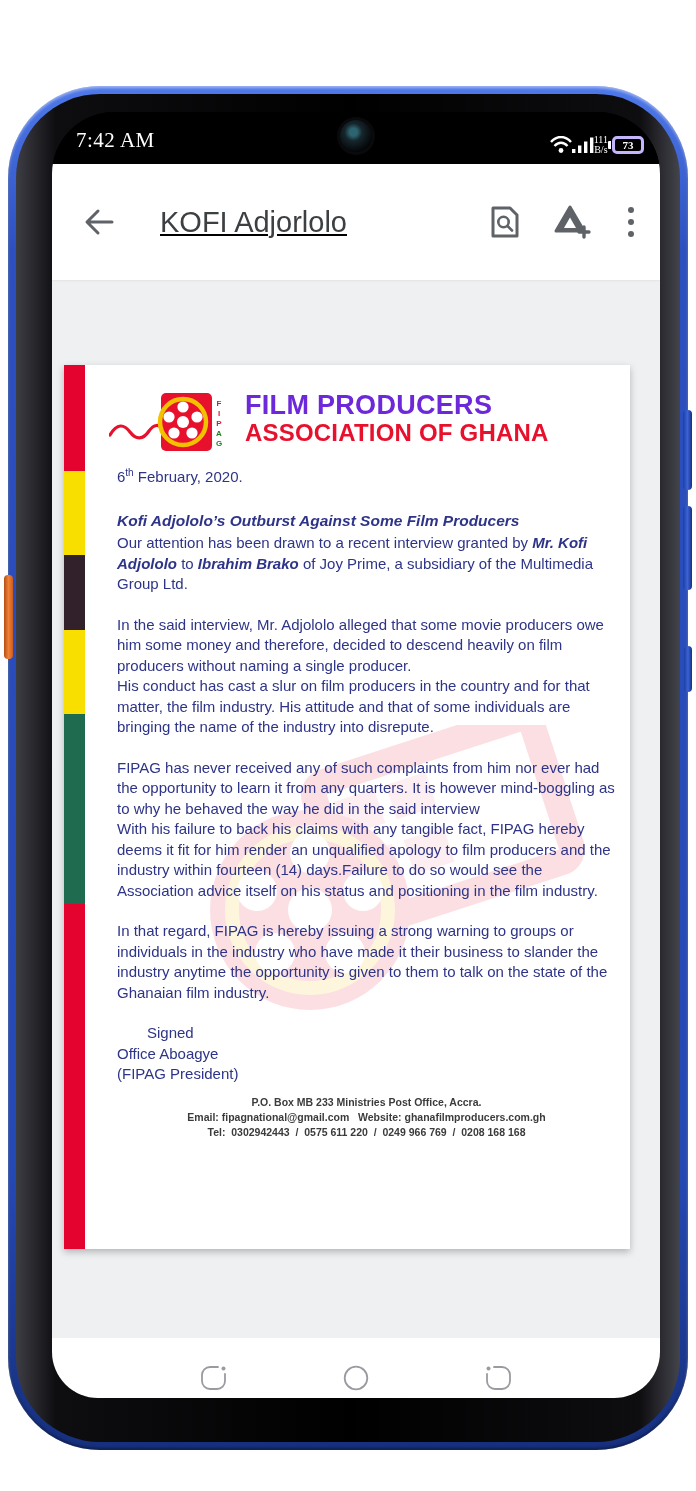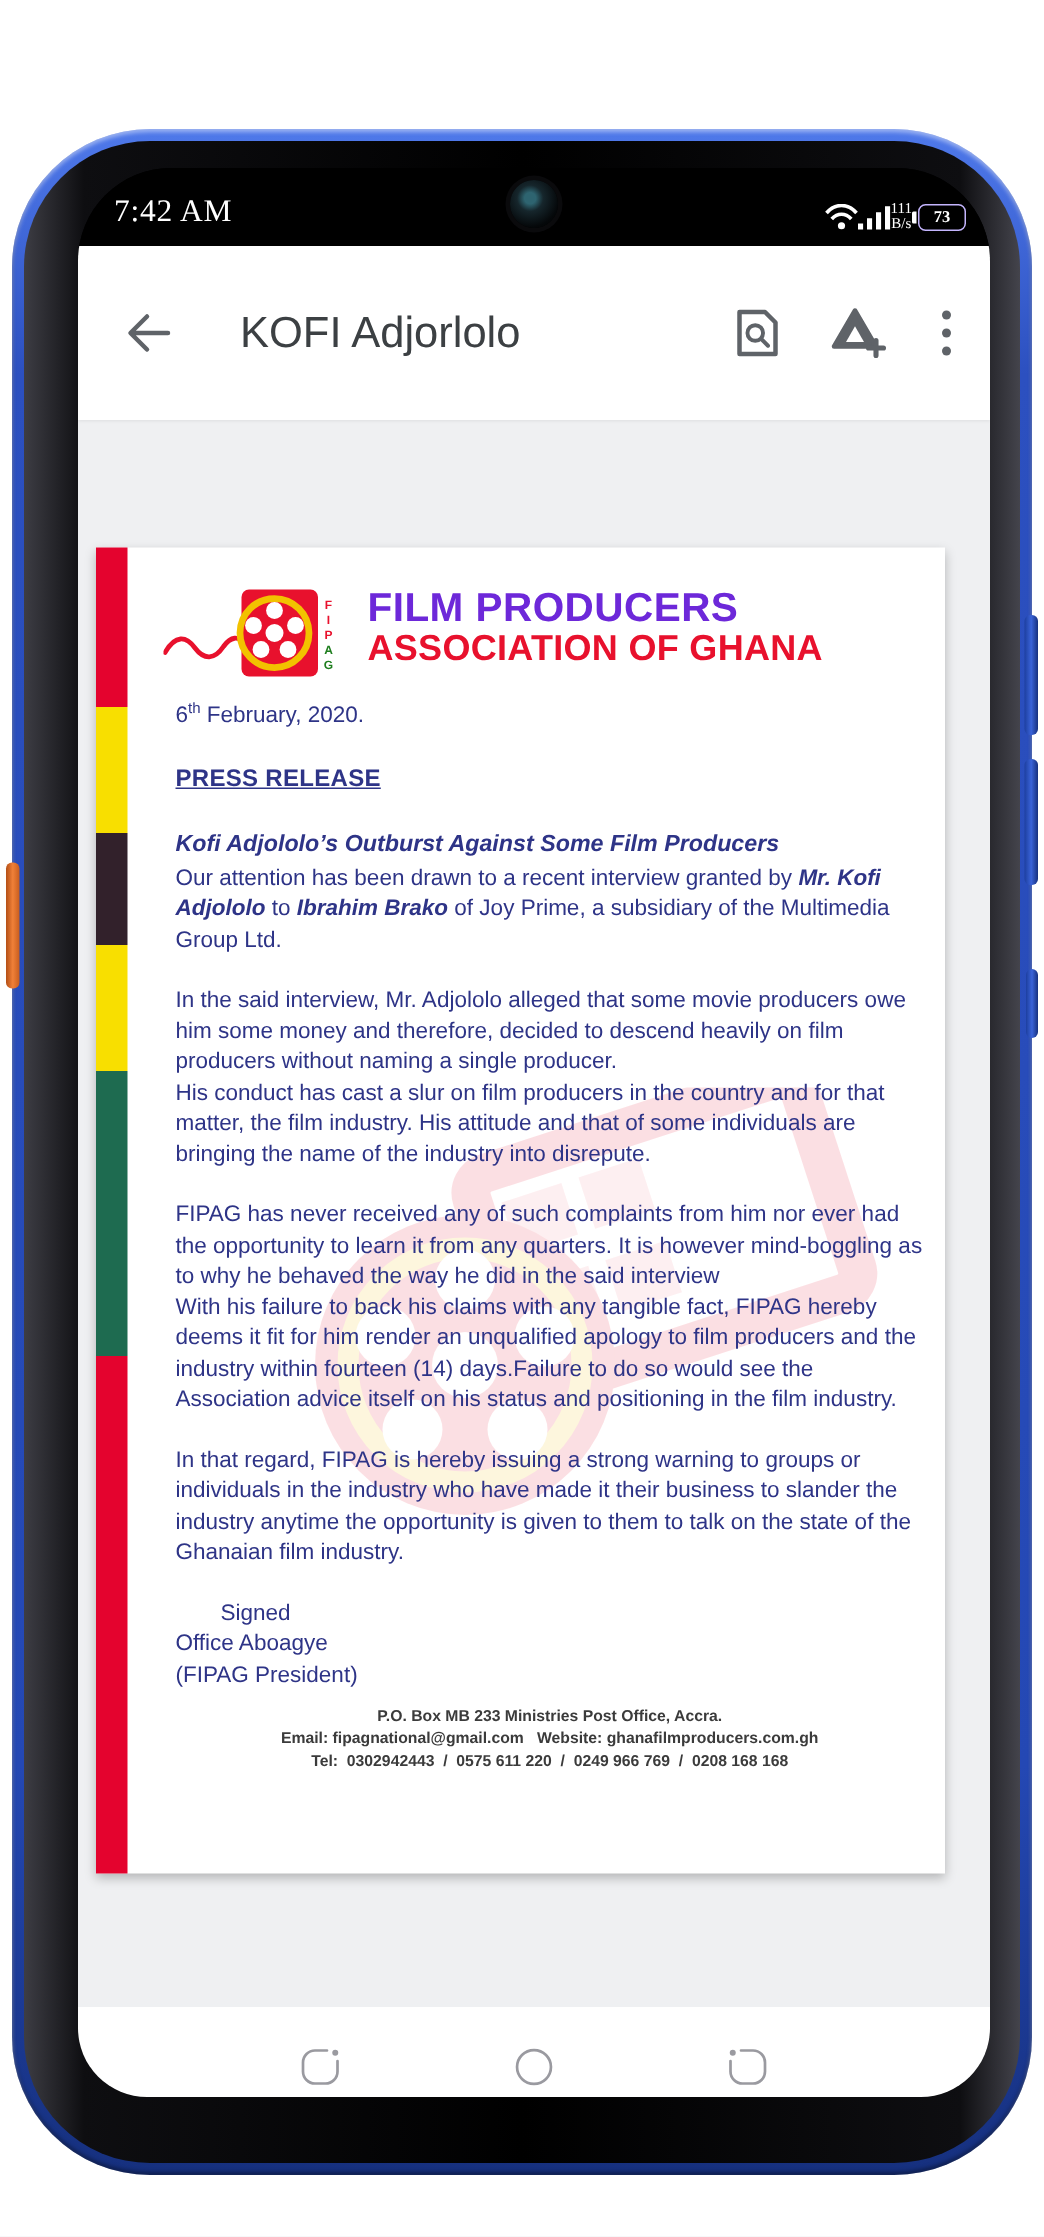--- a/index.html
+++ b/index.html
@@ -14,21 +14,21 @@
     border-radius:92px;box-sizing:border-box;padding:8px;
     background:linear-gradient(180deg,#4f79ea 0%,#2c50c0 12%,#2448b4 80%,#16307e 100%);
     box-shadow:inset 0 2px 3px rgba(255,255,255,.45), inset 0 -2px 3px rgba(0,0,0,.4);
   }
   .bezel{
     position:absolute;left:8px;top:8px;right:8px;bottom:8px;border-radius:84px;
     background:linear-gradient(90deg,#3d3d44 0%,#0e0e11 6%,#000 50%,#0e0e11 94%,#44444c 100%);
   }
   .screen{
     position:absolute;left:36px;top:18px;width:608px;height:1286px;
-    border-radius:62px 62px 46px 46px;background:#000;overflow:hidden;
+    border-radius:62px 62px 46px 46px;background:#000;overflow:hidden;text-decoration:underline;
   }
 
   
   .side-btn{position:absolute;border-radius:4px;}
   .btn-left-orange{left:-4px;top:489px;width:9px;height:84px;background:linear-gradient(90deg,#b34f16,#f08038,#c85d1e);}
   .btn-right-1{right:-4px;top:324px;width:9px;height:80px;background:linear-gradient(90deg,#1d3fa0,#3a63d8,#16307e);}
   .btn-right-2{right:-4px;top:420px;width:9px;height:84px;background:linear-gradient(90deg,#1d3fa0,#3a63d8,#16307e);}
   .btn-right-3{right:-4px;top:560px;width:8px;height:46px;background:linear-gradient(90deg,#1d3fa0,#3a63d8,#16307e);}
 
   
@@ -43,21 +43,21 @@
     position:absolute;left:50%;top:8px;transform:translateX(-50%);
     width:32px;height:32px;border-radius:50%;
     background:radial-gradient(circle at 42% 38%, #2e6470 0 14%, #16262c 32%, #05080a 70%, #000 100%);
     box-shadow:0 0 0 3px #0a0a0c;
   }
   .status-right{display:flex;align-items:center;gap:0;margin-top:14px;}
   .net-speed{font-size:10px;line-height:10px;text-align:center;}
   .battery{display:flex;align-items:center;}
   .battery-nub{width:3px;height:8px;background:#fff;border-radius:1px 0 0 1px;margin-right:1px;}
   .battery-body{
-    width:32px;height:18px;border:1px solid #c4b5fd;border-radius:5px;
+    width:32px;height:18px;border:3px solid #c4b5fd;border-radius:5px;
     display:flex;align-items:center;justify-content:center;
     font-size:11px;font-weight:bold;color:#fff;box-sizing:border-box;
   }
 
   
   .appbar{
     height:116px;background:#fff;display:flex;align-items:center;
     padding:0 24px 0 28px;box-sizing:border-box;position:relative;z-index:2;
     box-shadow:0 1px 2px rgba(0,0,0,.06);
   }
@@ -232,21 +232,20 @@
                 <text x="110" y="57" text-anchor="middle" font-size="8" font-weight="bold" fill="#1e7e1e">G</text>
               </svg>
               <div class="logo-text">
                 <div class="logo-line1">FILM PRODUCERS</div>
                 <div class="logo-line2">ASSOCIATION OF GHANA</div>
               </div>
             </div>
 
             <div class="doc-date"><span>6</span><sup>th</sup><span> February, 2020.</span></div>
 
-            <div class="press-release">PRESS RELEASE</div>
 
             <div class="headline">Kofi Adjololo’s Outburst Against Some Film Producers</div>
 
             <p class="para"><span>Our attention has been drawn to a recent interview granted by </span><span class="seg-bi">Mr. Kofi Adjololo</span><span> to </span><span class="seg-bi">Ibrahim Brako</span><span> of Joy Prime, a subsidiary of the Multimedia Group Ltd.</span></p>
             <p class="para">In the said interview, Mr. Adjololo alleged that some movie producers owe him some money and therefore, decided to descend heavily on film producers without naming a single producer.
 His conduct has cast a slur on film producers in the country and for that matter, the film industry. His attitude and that of some individuals are bringing the name of the industry into disrepute.</p>
             <p class="para">FIPAG has never received any of such complaints from him nor ever had the opportunity to learn it from any quarters. It is however mind-boggling as to why he behaved the way he did in the said interview
 With his failure to back his claims with any tangible fact, FIPAG hereby deems it fit for him render an unqualified apology to film producers and the industry within fourteen (14) days.Failure to do so would see the Association advice itself on his status and positioning in the film industry.</p>
             <p class="para">In that regard, FIPAG is hereby issuing a strong warning to groups or individuals in the industry who have made it their business to slander the industry anytime the opportunity is given to them to talk on the state of the Ghanaian film industry.</p>
 

